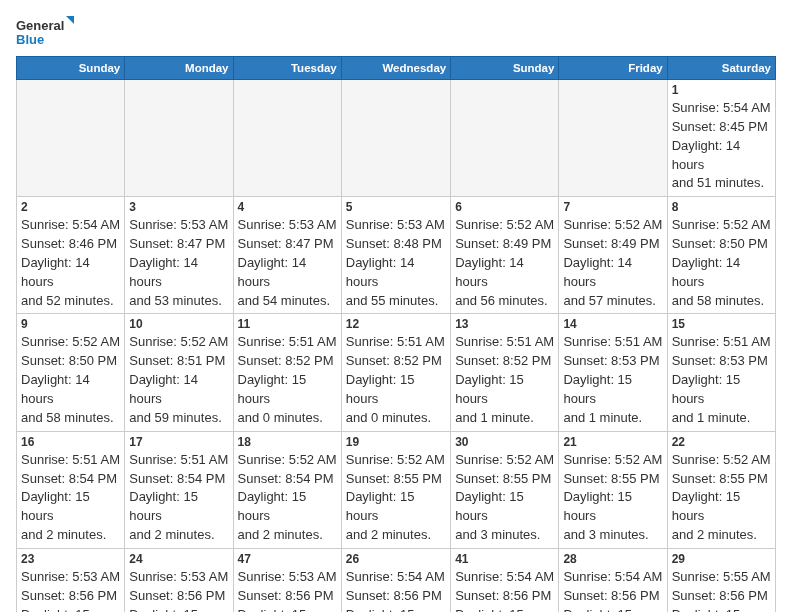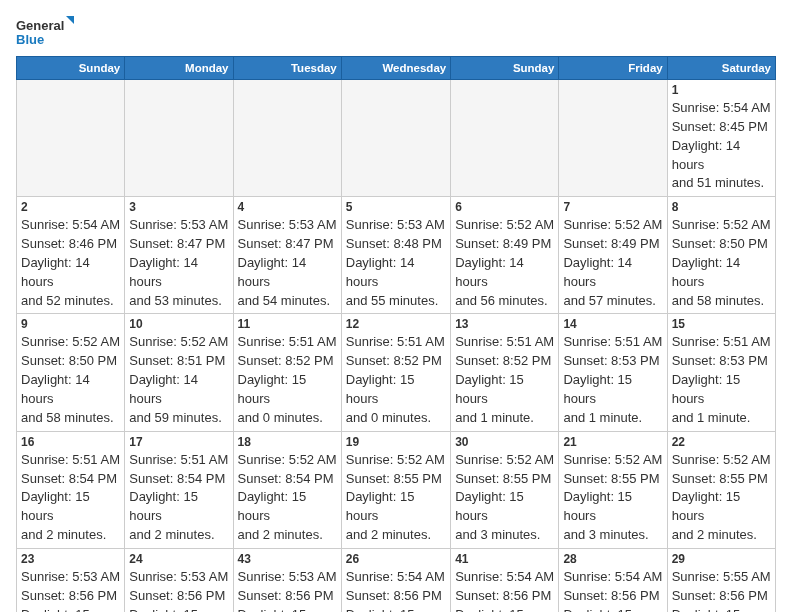--- a/index.html
+++ b/index.html
@@ -290,21 +290,21 @@
 and 2 minutes.</div>
           </td>
           <td>
             <span class="day-number">24</span>
             <div class="day-info" style="white-space: pre-line;">Sunrise: 5:53 AM
 Sunset: 8:56 PM
 Daylight: 15 hours
 and 2 minutes.</div>
           </td>
           <td>
-            <span class="day-number">43</span>
+            <span class="day-number">47</span>
             <div class="day-info" style="white-space: pre-line;">Sunrise: 5:53 AM
 Sunset: 8:56 PM
 Daylight: 15 hours
 and 2 minutes.</div>
           </td>
           <td>
             <span class="day-number">26</span>
             <div class="day-info" style="white-space: pre-line;">Sunrise: 5:54 AM
 Sunset: 8:56 PM
 Daylight: 15 hours

